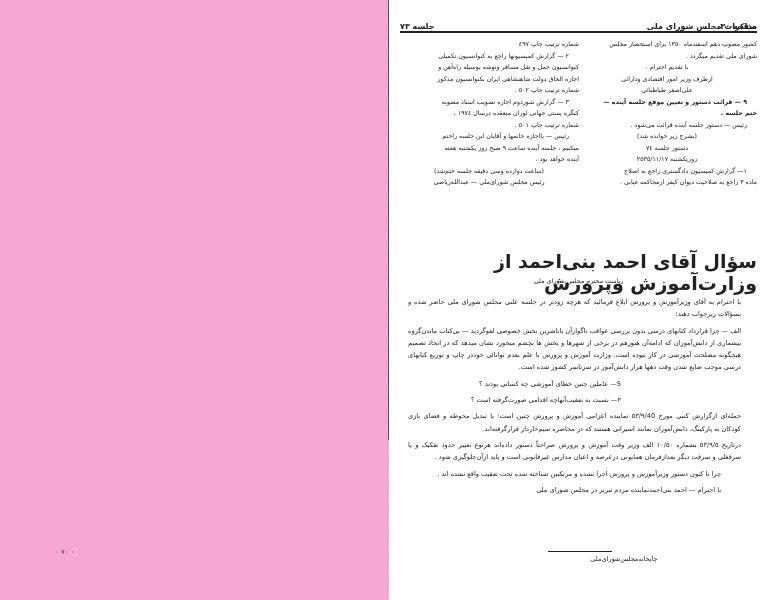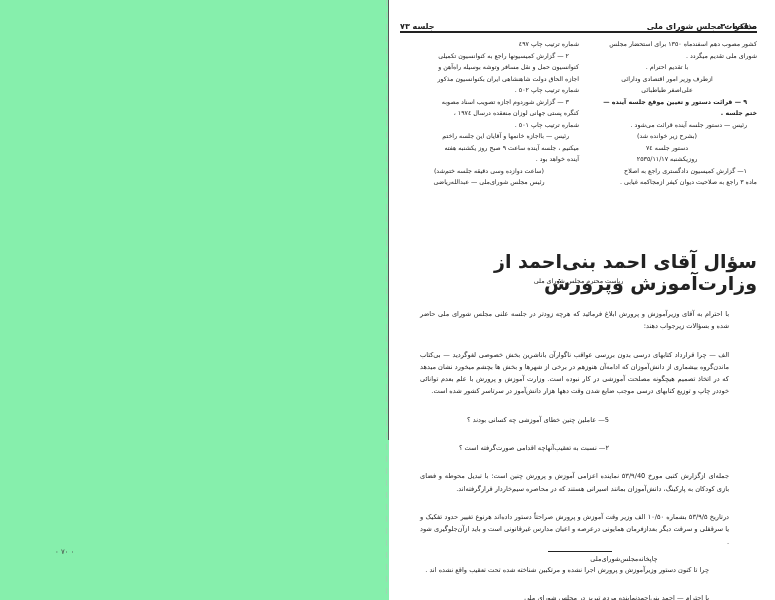--- a/index.html
+++ b/index.html
@@ -1,35 +1,35 @@
 <!DOCTYPE html>
 <html><head>
 <meta charset="utf-8">
 <style>
   html,body{margin:0;padding:0;background:#fff;}
   body{width:775px;height:600px;position:relative;overflow:hidden;font-family:"DejaVu Sans",sans-serif;color:#222;}
-  .page-left{position:absolute;left:0;top:0;width:389px;height:600px;background:#86efac;}
+  .page-left{position:absolute;left:0;top:0;width:389px;height:600px;background:#f9a8d4;}
   .spine{position:absolute;left:388px;top:0;width:1px;height:440px;background:#555;}
   .spine2{position:absolute;left:386px;top:0;width:1px;height:600px;background:repeating-linear-gradient(#bbb 0 6px,transparent 6px 12px);opacity:.5;}
   .left-folio{position:absolute;left:55px;top:548px;font-size:7px;color:#444;direction:rtl;letter-spacing:2px;}
   .page-right{position:absolute;left:392px;top:0;width:383px;height:600px;direction:rtl;}
   .header{position:absolute;left:8px;right:18px;top:17px;height:14px;display:flex;justify-content:space-between;align-items:flex-end;font-size:8px;font-weight:bold;}
   .header .center{position:absolute;left:0;right:0;text-align:right;}
   .header-rule{position:absolute;left:8px;right:18px;top:31px;height:0;border-top:2px solid #222;}
   .col{position:absolute;top:38px;font-size:6.3px;line-height:11.5px;text-align:justify;}
   .col-right{right:18px;width:180px;}
   .col-left{right:196px;width:180px;}
   .col p{margin:0;}
   .b{font-weight:bold;}
   .c{text-align:center;}
   .ind{padding-right:10px;}
   .title{position:absolute;left:8px;right:18px;top:250px;font-size:19px;font-weight:bold;letter-spacing:.3px;}
   .subtitle{position:absolute;left:8px;right:18px;top:277px;text-align:center;font-size:6.3px;}
   .body{position:absolute;left:12px;right:20px;top:292px;font-size:6.6px;line-height:12.3px;text-align:justify;}
-  .body p{margin:16px;}
+  .body p{margin:4px;}
   .footer-rule{position:absolute;left:156px;width:64px;top:551px;border-top:1.5px solid #222;}
   .footer{position:absolute;left:150px;width:76px;top:555px;text-align:center;font-size:6.5px;margin-left:44px;}
 </style>
 </head>
 <body>
 
 <div class="page-left">
   <div class="left-folio">۰ ۷۰ ۰</div>
 </div>
 <div class="spine2"></div>

